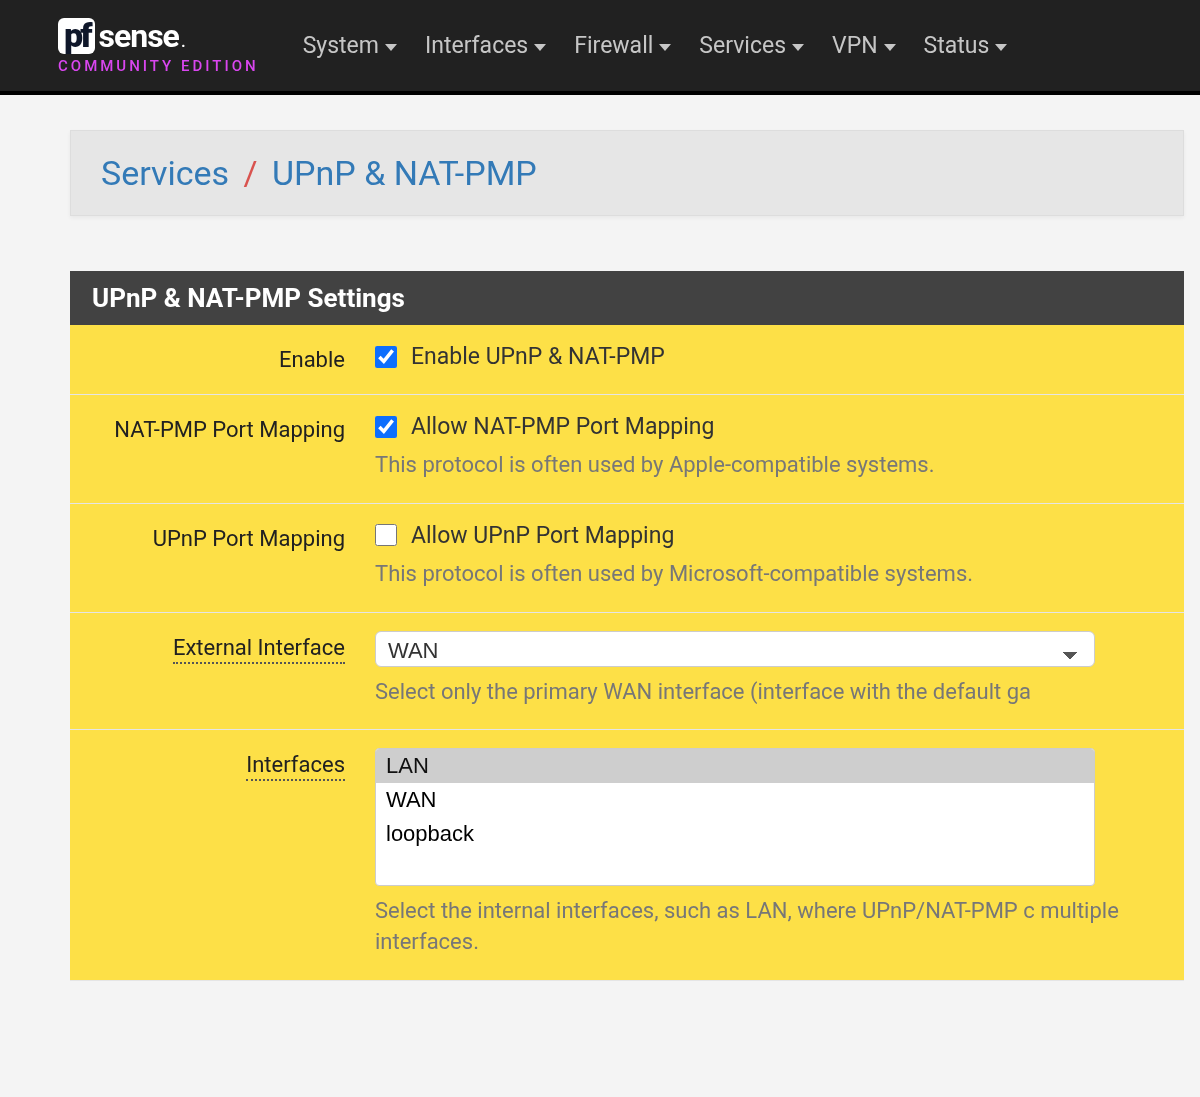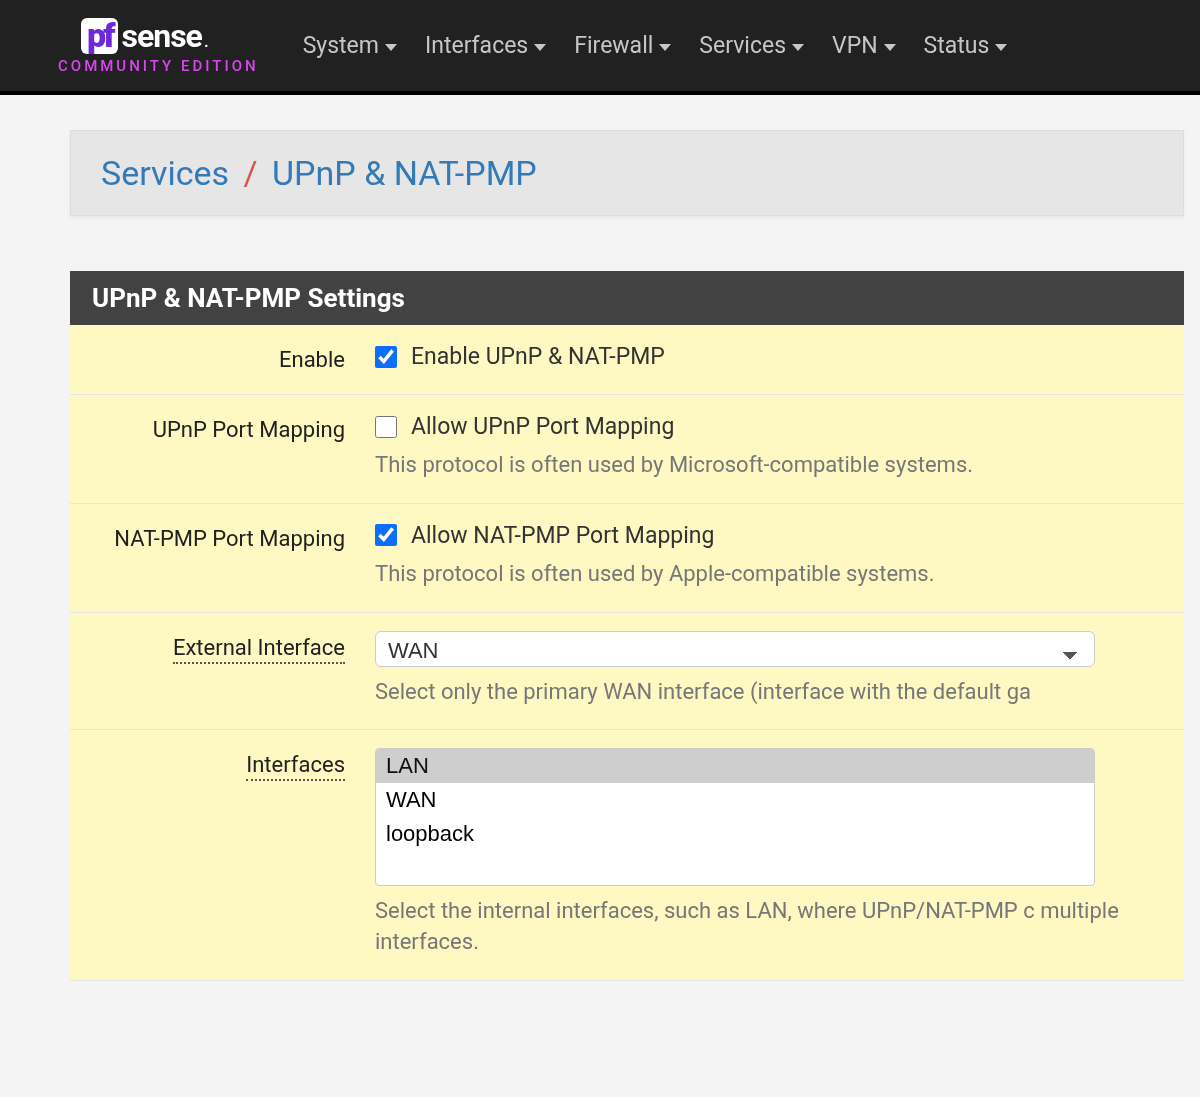--- a/index.html
+++ b/index.html
@@ -23,29 +23,28 @@
     display: flex;
     flex-direction: column;
     margin-right: 30px;
   }
   .brand-logo {
     display: flex;
     align-items: baseline;
   }
   .brand-pf {
     background: #fff;
-    color: #6d28d9;
+    color: #0f172a;
     font-weight: 900;
     font-size: 34px;
     letter-spacing: -3px;
     padding: 0px 6px 2px 6px;
     border-radius: 6px;
     line-height: 1;
     display: inline-block;
-    margin-left: 23px;
   }
   .brand-sense {
     color: #fff;
     font-weight: 700;
     font-size: 32px;
     letter-spacing: -1px;
     margin-left: 3px;
   }
   .brand-dot {
     color: #fff;
@@ -93,21 +92,21 @@
     font-weight: 400;
     color: #337ab7;
     margin-bottom: 55px;
     box-shadow: 0 2px 4px rgba(0,0,0,.05);
   }
   .breadcrumb .sep { color: #d9534f; margin: 0 6px; font-weight: 400; }
   .breadcrumb a { color: #337ab7; text-decoration: none; cursor: pointer; }
   
   .panel {
     margin-bottom: 24px;
-    background: #fef9c3;
+    background: #fde047;
   }
   .panel-heading {
     background: #424242;
     color: #fff;
     font-size: 26px;
     font-weight: 700;
     padding: 12px 22px;
   }
   .form-group {
     display: flex;
@@ -236,41 +235,41 @@
       <div class="form-control-area">
         <label class="checkbox-row">
           <input type="checkbox" checked="" style="">
           <span>Enable UPnP &amp; NAT-PMP</span>
         </label>
       </div>
     </div>
 
     <div class="form-group">
       <div class="form-label">
+        <span>NAT-PMP Port Mapping</span>
+      </div>
+      <div class="form-control-area">
+        <label class="checkbox-row">
+          <input type="checkbox" checked="" style="">
+          <span>Allow NAT-PMP Port Mapping</span>
+        </label>
+        <div class="help-text">This protocol is often used by Apple-compatible systems.</div>
+      </div>
+    </div>
+
+    <div class="form-group">
+      <div class="form-label">
         <span>UPnP Port Mapping</span>
       </div>
       <div class="form-control-area">
         <label class="checkbox-row">
           <input type="checkbox" style="">
           <span>Allow UPnP Port Mapping</span>
         </label>
         <div class="help-text">This protocol is often used by Microsoft-compatible systems.</div>
-      </div>
-    </div>
-
-    <div class="form-group">
-      <div class="form-label">
-        <span>NAT-PMP Port Mapping</span>
-      </div>
-      <div class="form-control-area">
-        <label class="checkbox-row">
-          <input type="checkbox" checked="" style="">
-          <span>Allow NAT-PMP Port Mapping</span>
-        </label>
-        <div class="help-text">This protocol is often used by Apple-compatible systems.</div>
       </div>
     </div>
 
     <div class="form-group">
       <div class="form-label underlined">
         <span>External Interface</span>
       </div>
       <div class="form-control-area">
         <select class="single">
           <option>WAN</option>

